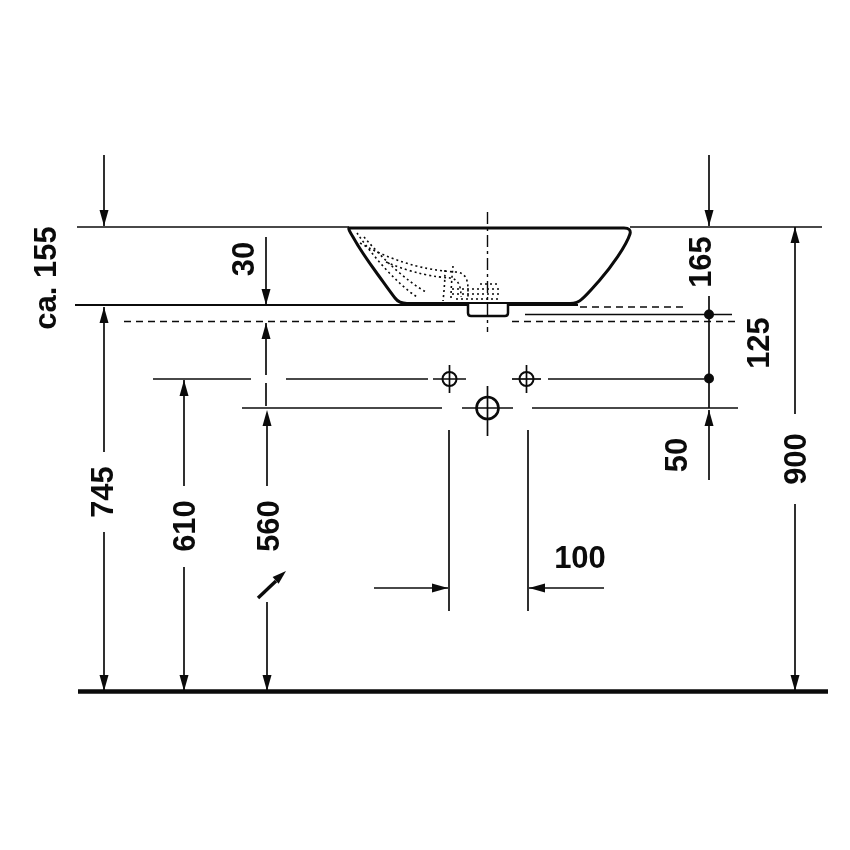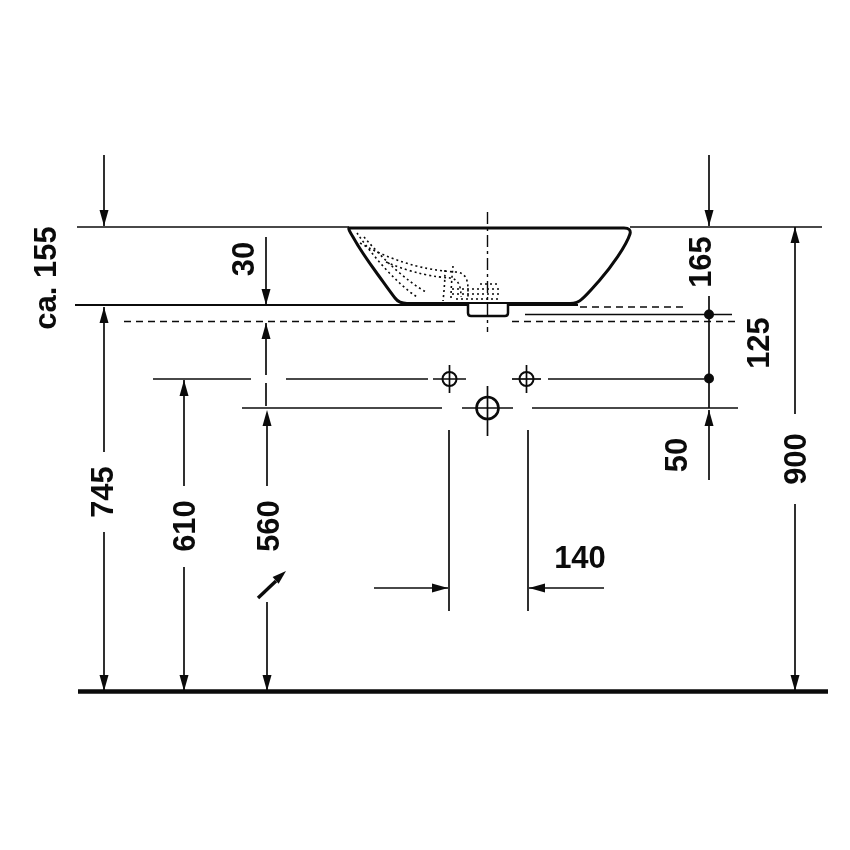--- a/index.html
+++ b/index.html
@@ -131,19 +131,19 @@
     </g>
 
     <line x1="78" y1="691.5" x2="828" y2="691.5" stroke-width="4.5"></line>
   </svg>
 
   <div class="dim-label rot" style="left:45px;top:278px;">ca. 155</div>
   <div class="dim-label rot" style="left:243px;top:259px;">30</div>
   <div class="dim-label rot" style="left:700px;top:262px;">165</div>
   <div class="dim-label rot" style="left:758px;top:343px;">125</div>
   <div class="dim-label rot" style="left:676px;top:455px;">50</div>
-  <div class="dim-label" style="left:580px;top:557px;">140</div>
+  <div class="dim-label" style="left:580px;top:557px;">100</div>
   <div class="dim-label rot" style="left:102px;top:492px;">745</div>
   <div class="dim-label rot" style="left:184px;top:526px;">610</div>
   <div class="dim-label rot" style="left:268px;top:526px;">560</div>
   <div class="dim-label rot" style="left:795px;top:459px;">900</div>
 
 </div>
 
 </body></html>

